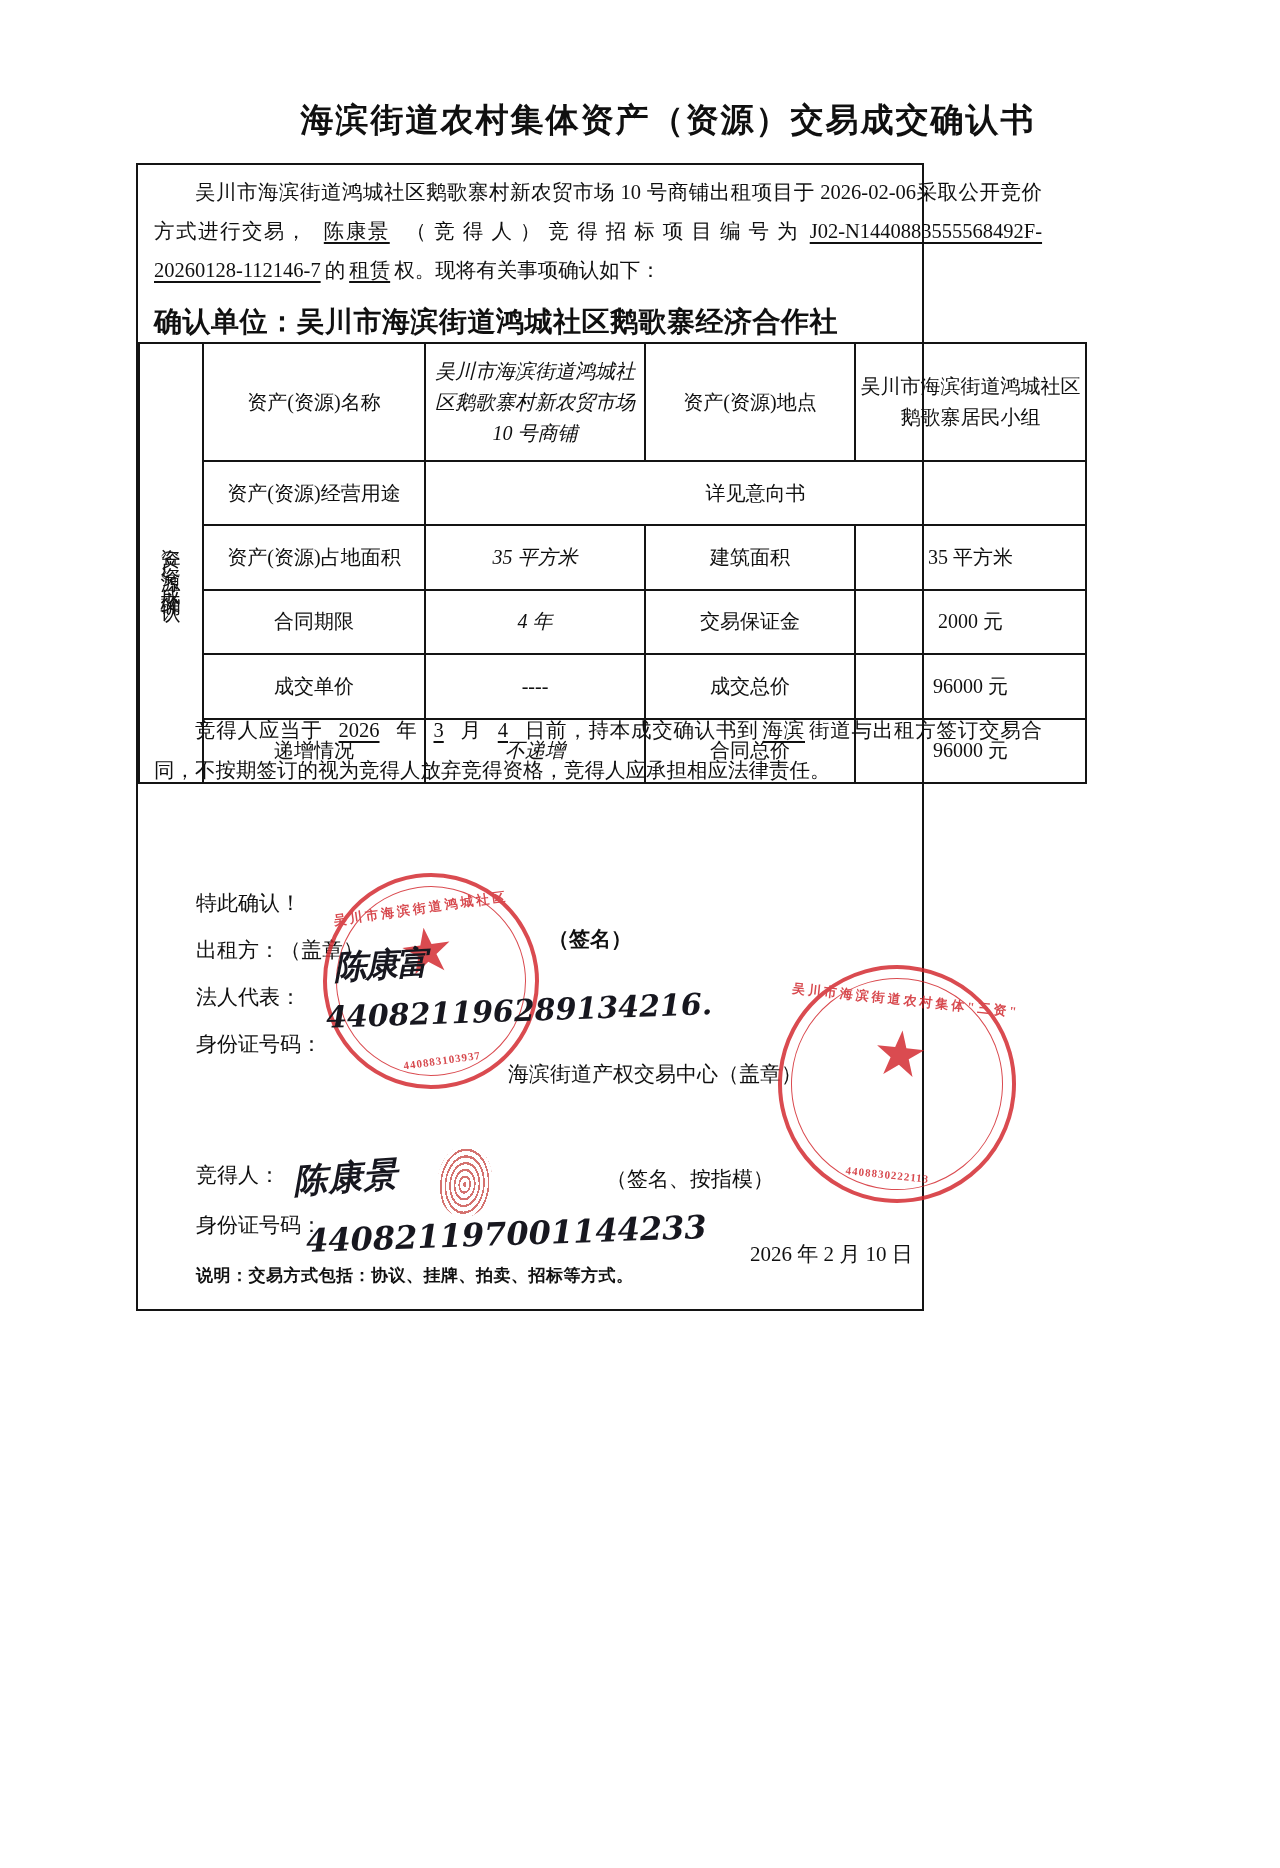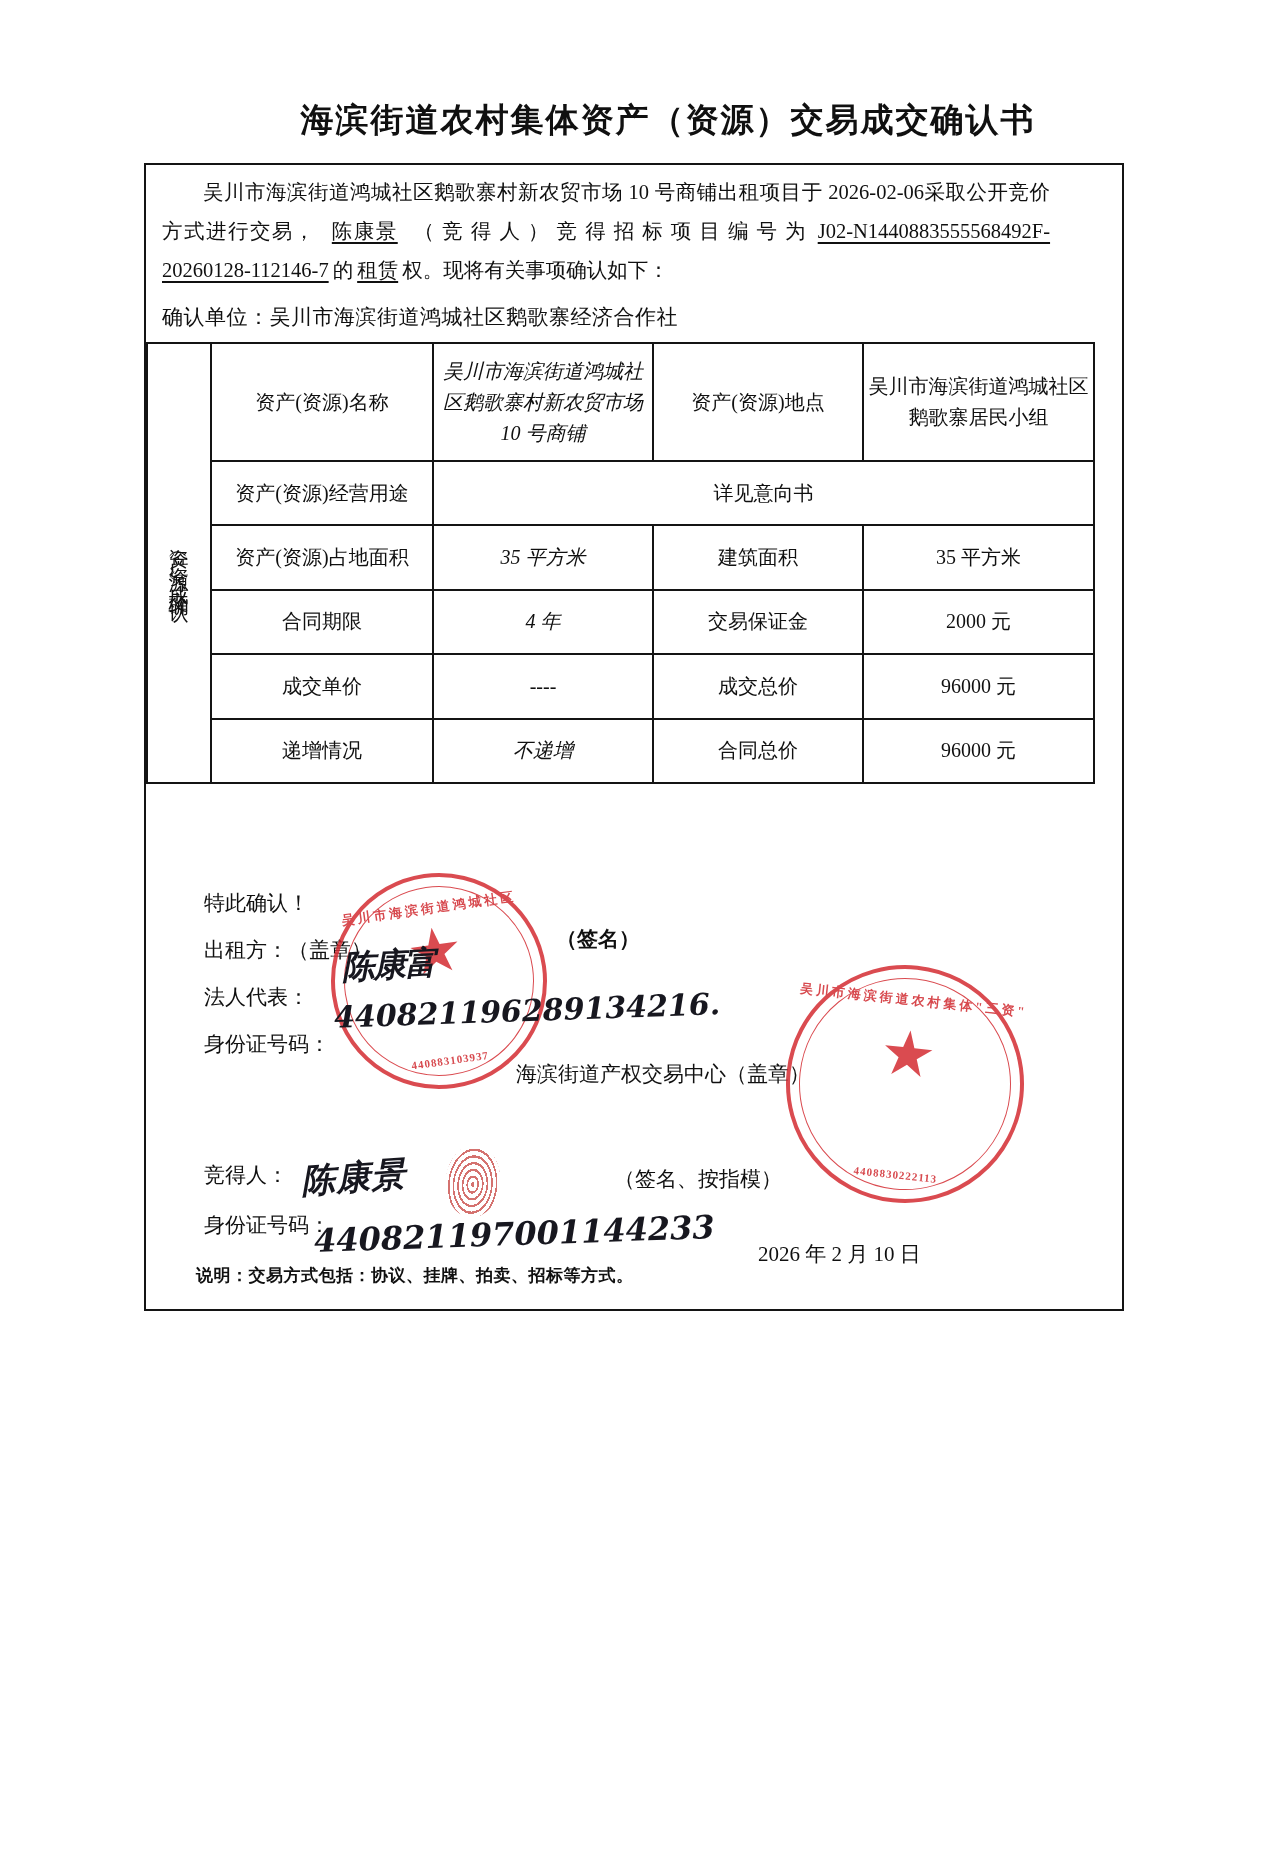--- a/index.html
+++ b/index.html
@@ -33,23 +33,23 @@
     text-align: center;
     font-size: 33px;
     font-weight: bold;
     letter-spacing: 2px;
     font-family: "Liberation Serif", "DejaVu Serif", serif;
   }
 
   
   .frame {
     position: absolute;
-    left: 116px;
+    left: 108px;
     top: 163px;
-    width: 980px;
+    width: 788px;
     height: 1148px;
     border: 2.5px solid #141414;
     box-sizing: border-box;
     padding-left: 36px;
   }
 
   
   .intro {
     position: absolute;
     left: 16px;
@@ -75,22 +75,22 @@
   .num {
     font-family: "Liberation Serif", "DejaVu Serif", serif;
     letter-spacing: 0px;
   }
 
   
   .confirm-unit {
     position: absolute;
     left: 16px;
     top: 138px;
-    font-size: 21px;
-    font-weight: normal;
+    font-size: 28px;
+    font-weight: bold;
     letter-spacing: 0.5px;
   }
 
   
   .tbl-wrap {
     position: absolute;
     left: 0;
     top: 177px;
     width: 917px;
   }
@@ -387,20 +387,23 @@
           <td class="lbl">递增情况</td>
           <td class="val row-h2">不递增</td>
           <td class="lbl2">合同总价</td>
           <td class="val2">96000 元</td>
         </tr>
       </tbody>
         </table>
     </div>
 
     <div class="lower">
+      <p class="indent2">
+        <span>竞得人应当于</span><span class="ul-wide num">2026</span><span>年</span><span class="ul-wide num">3</span><span>月</span><span class="ul-wide num">4</span><span>日前，持本成交确认书到</span><span class="ul">海滨</span><span>街道与出租方签订交易合同，不按期签订的视为竞得人放弃竞得资格，竞得人应承担相应法律责任。</span>
+      </p>
     </div>
 
     <div class="seal seal-1">
       <div class="seal-ring"></div>
       <div class="seal-text-top">吴川市海滨街道鸿城社区</div>
       <div class="seal-text-bot">440883103937</div>
       <div class="seal-star">
           <span>★</span>
         </div>
     </div>

